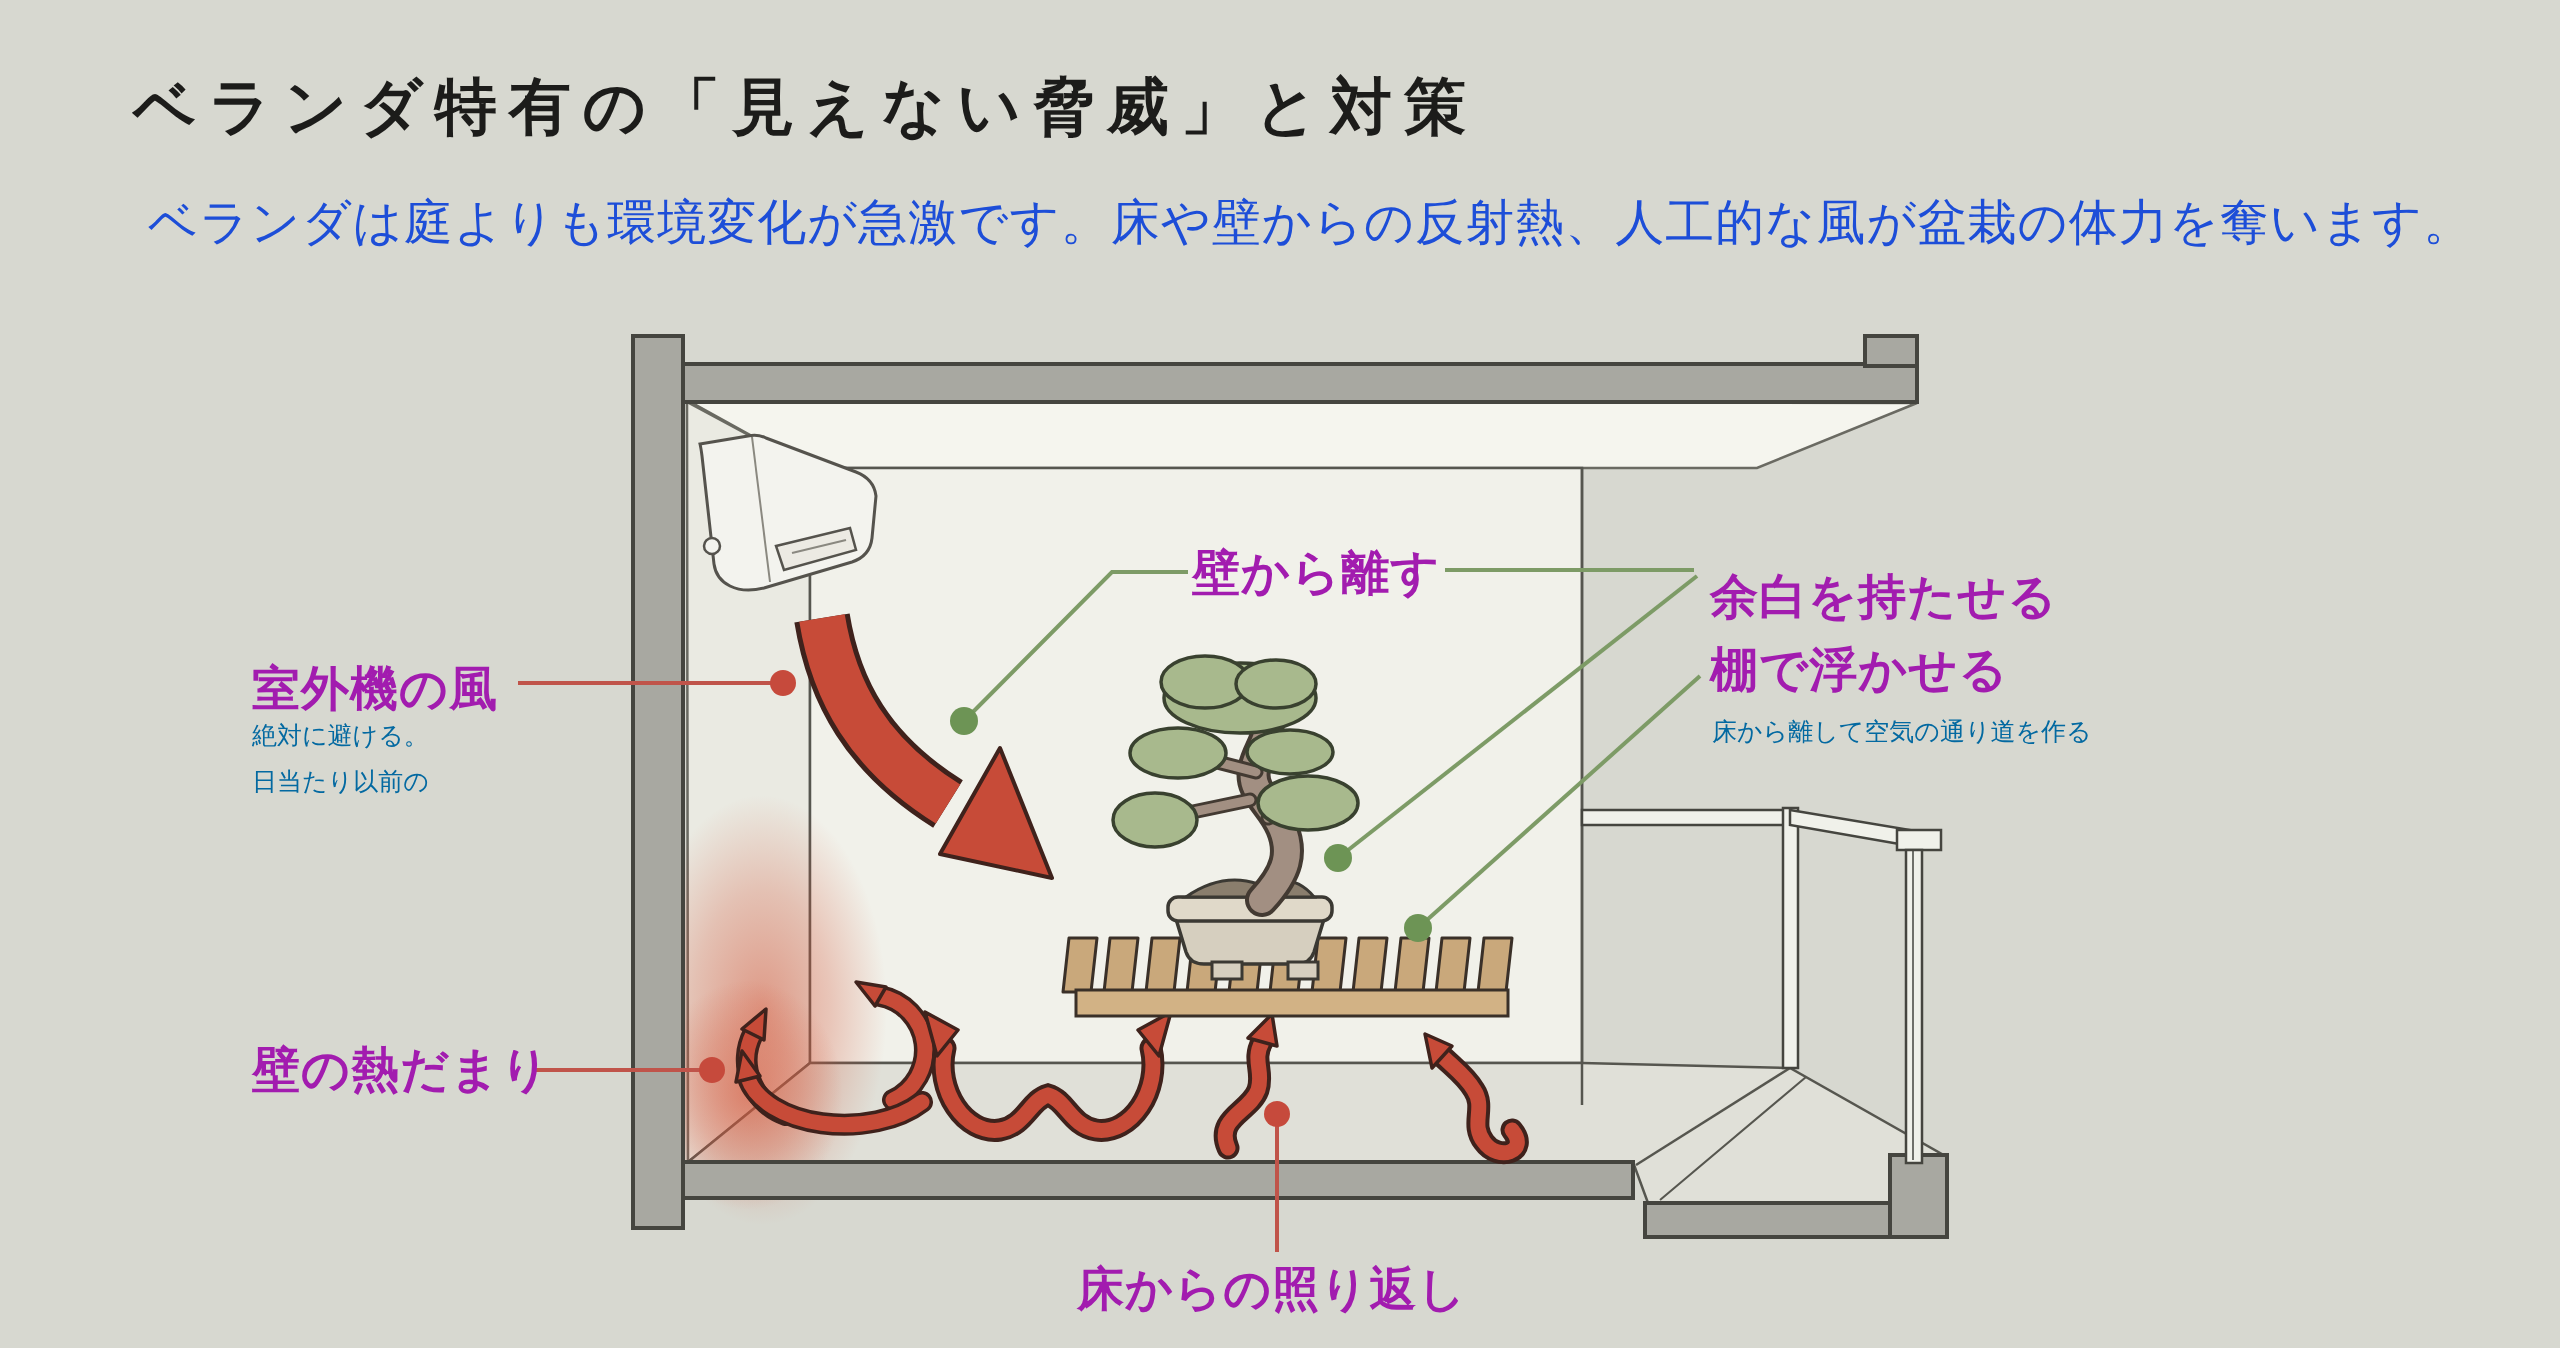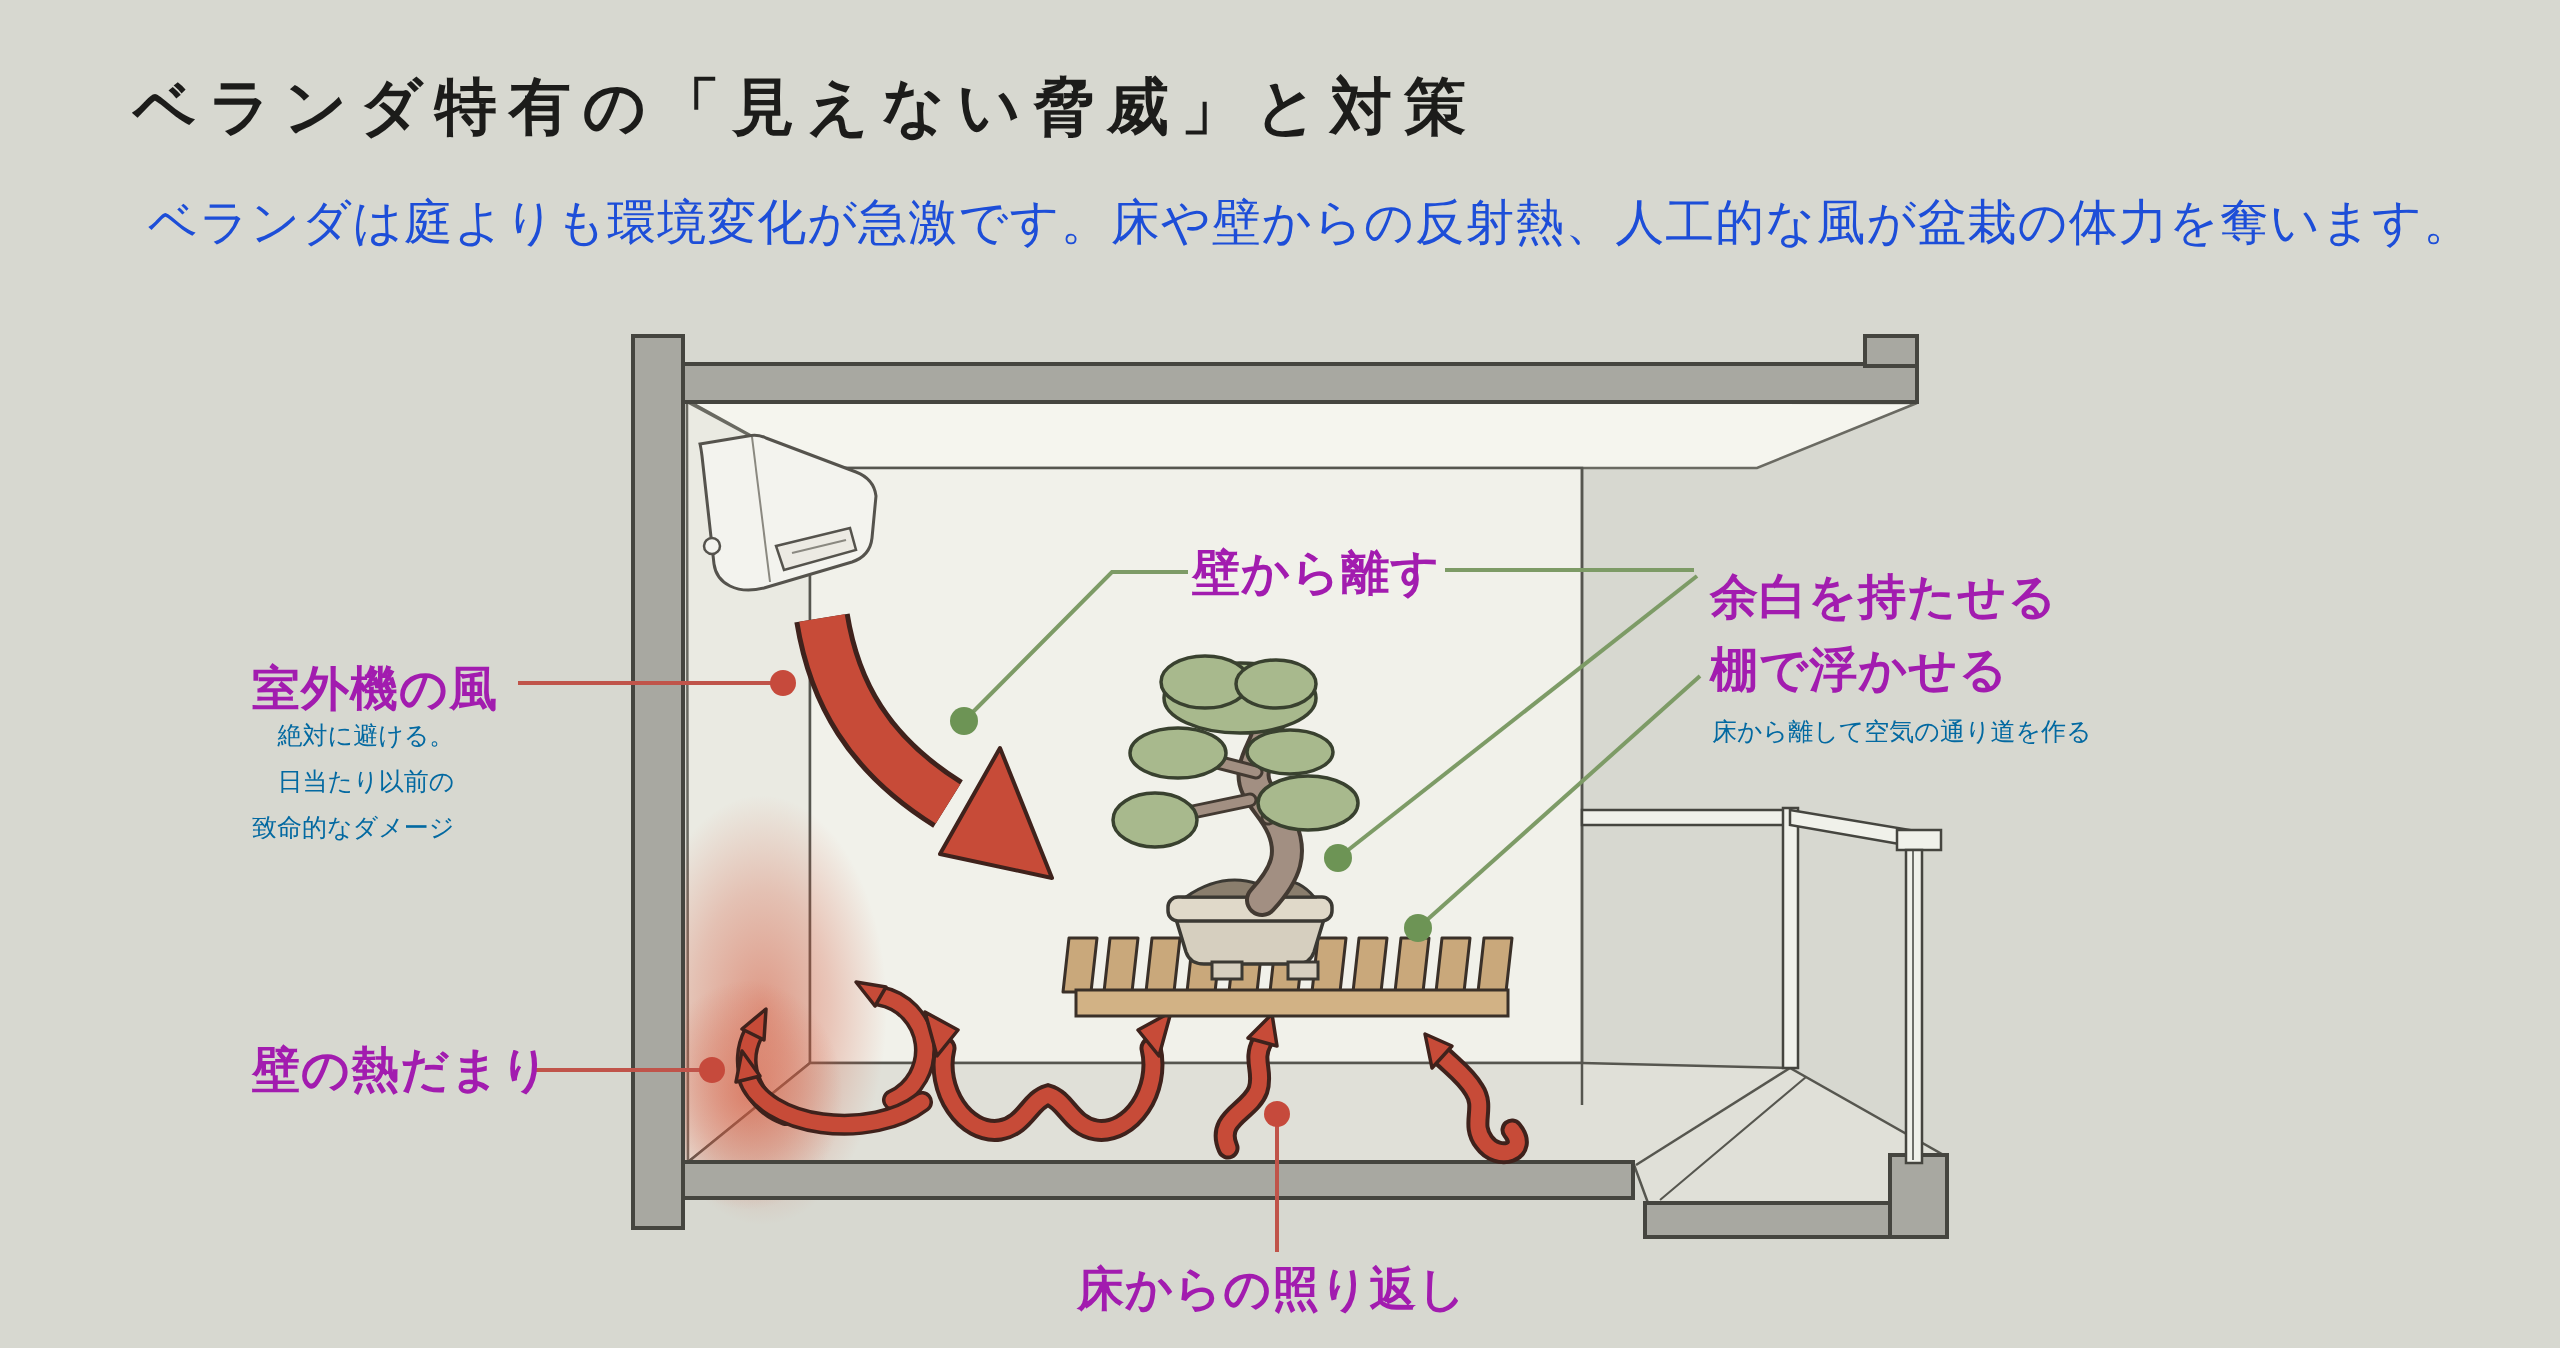--- a/index.html
+++ b/index.html
@@ -193,21 +193,20 @@
     </g>
   </svg>
 
   <div class="txt page-title">ベランダ特有の「見えない脅威」と対策</div>
   <div class="txt page-subtitle">ベランダは庭よりも環境変化が急激です。床や壁からの反射熱、人工的な風が盆栽の体力を奪います。</div>
 
   <div class="txt label-main lab-outdoor">室外機の風</div>
   <div class="txt label-sub lab-outdoor-desc">
     <div>絶対に避ける。</div>
     <div>日当たり以前の</div>
-    <div>致命的なダメージ</div>
   </div>
 
   <div class="txt label-main lab-wallheat">壁の熱だまり</div>
 
   <div class="txt label-main lab-keepwall">壁から離す</div>
 
   <div class="txt label-main lab-margin">余白を持たせる</div>
 
   <div class="txt label-main lab-shelf">棚で浮かせる</div>
   <div class="txt label-sub lab-shelf-desc">床から離して空気の通り道を作る</div>

